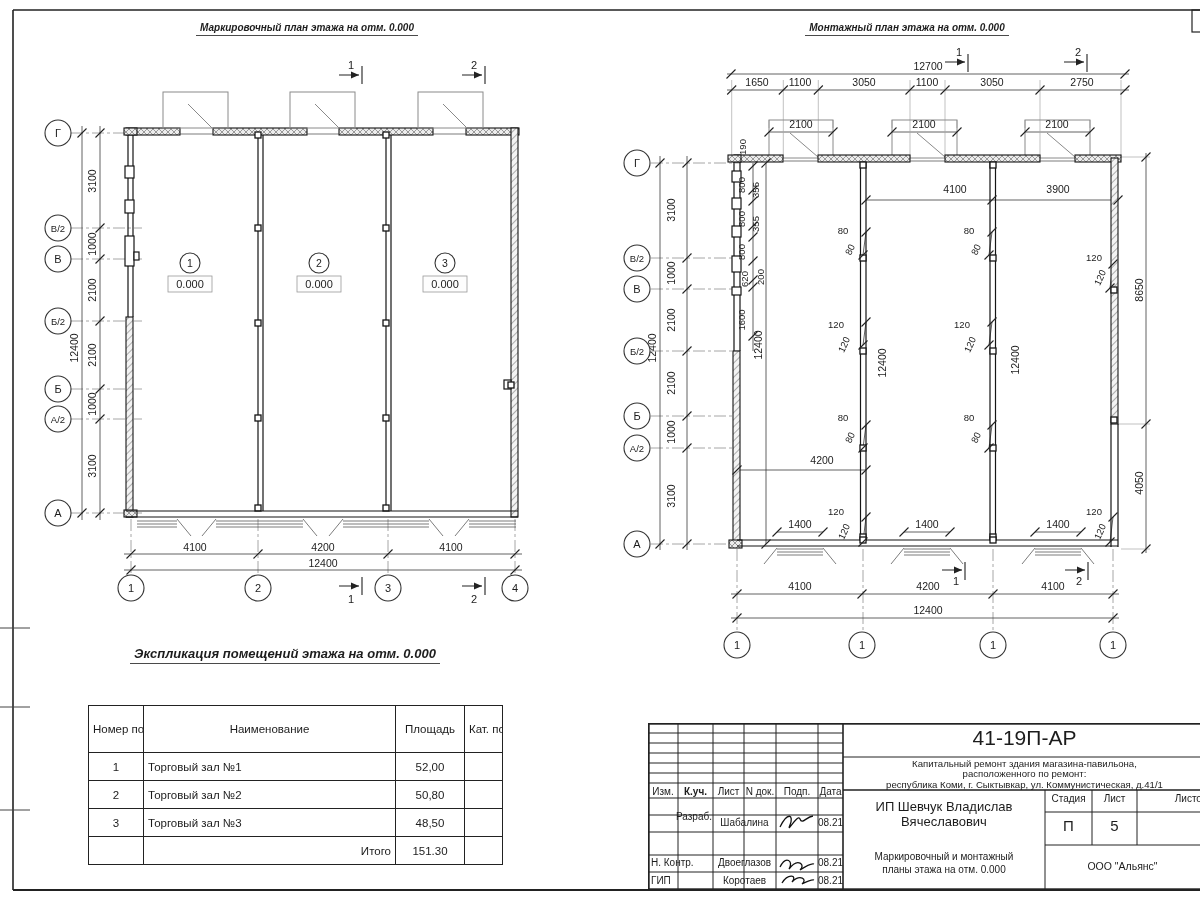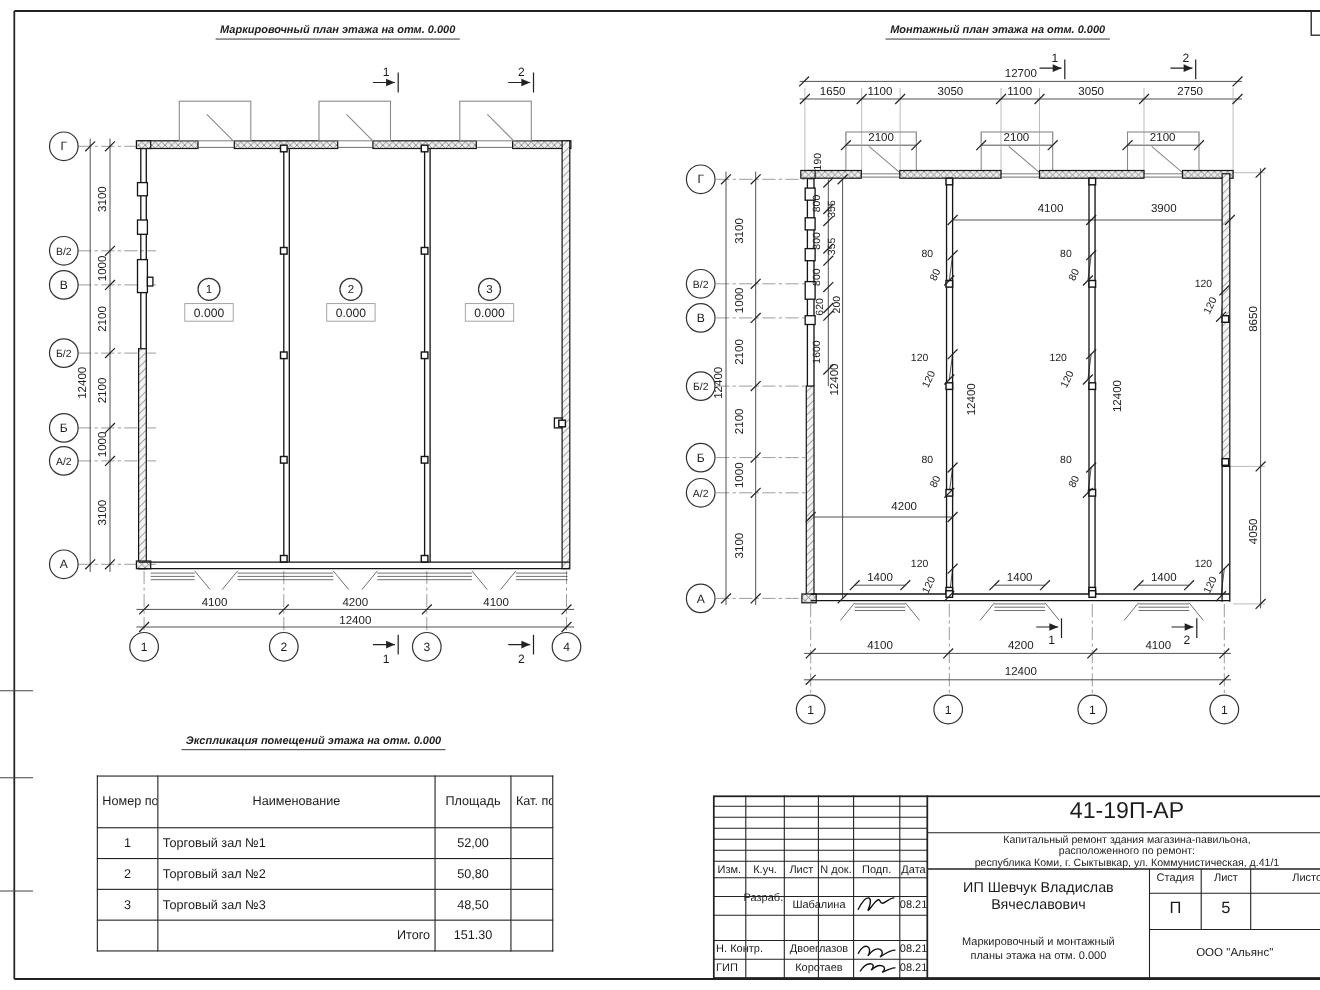--- a/index.html
+++ b/index.html
@@ -3,21 +3,21 @@
 <meta charset="utf-8">
 <style>
   html,body{margin:0;padding:0;background:#fff;}
   .sheet{position:relative;width:1200px;height:900px;background:#fff;overflow:hidden;
          font-family:"Liberation Sans",sans-serif;color:#1c1c1c;}
   .plan-title{position:absolute;text-align:center;font-style:italic;font-weight:700;
               font-size:10px;color:#1d1d1d;}
   .plan-title span{border-bottom:1.6px solid #4a4a4a;padding:0 4px 2px 4px;}
   #title-left{left:100px;top:22px;width:414px;}
   #title-right{left:700px;top:22px;width:414px;}
-  #table-title{left:88px;top:646px;width:394px;font-size:10px;margin-top:22px;}
+  #table-title{left:88px;top:646px;width:394px;font-size:13px;}
   svg text{font-family:"Liberation Sans",sans-serif;fill:#1c1c1c;}
   
   .sched{position:absolute;left:88px;top:705px;}
   .sched table{border-collapse:collapse;table-layout:fixed;width:398px;}
   .sched td,.sched th{border:1.5px solid #222;font-weight:400;font-size:11.5px;
         padding:0 4px;overflow:hidden;white-space:nowrap;}
   .sched thead th{height:46px;text-align:center;}
   .sched tbody td{height:27px;}
   .c-num{width:46px;text-align:center;}
   .c-name{width:243px;text-align:left;}
@@ -471,21 +471,21 @@
       <path d="M195,0V167" stroke="#222" stroke-width="1.6"></path>
 
       <g stroke="#111" stroke-width="1.3" fill="none">
         <path d="M132,104 C140,88 146,92 142,102 C138,112 150,90 152,96 C154,102 158,94 165,93"></path>
         <path d="M132,144 C138,132 146,138 141,146 C150,134 158,142 152,147 C158,143 164,140 166,141"></path>
         <path d="M134,160 C140,150 150,152 144,159 C152,151 160,156 154,161 C160,158 164,156 166,157"></path>
       </g>
     </svg>
     
     <span class="abs ctr" style="left:0;top:63px;width:30px;">Изм.</span>
-    <span class="abs ctr" style="left:30px;top:63px;width:35px;">К.уч.</span>
+    <span class="abs ctr" style="left:30px;top:63px;width:35px;font-weight:bold;">К.уч.</span>
     <span class="abs ctr" style="left:65px;top:63px;width:31px;">Лист</span>
     <span class="abs ctr" style="left:96px;top:63px;width:32px;">N док.</span>
     <span class="abs ctr" style="left:128px;top:63px;width:42px;">Подп.</span>
     <span class="abs ctr" style="left:170px;top:63px;width:25px;">Дата</span>
     <span class="abs" style="left:3px;top:88px;padding-left:25px;">Разраб.</span>
     <span class="abs ctr" style="left:65px;top:94px;width:63px;">Шабалина</span>
     <span class="abs ctr" style="left:169px;top:94px;width:27px;">08.21</span>
     <span class="abs" style="left:3px;top:134px;">Н. Контр.</span>
     <span class="abs ctr" style="left:65px;top:134px;width:63px;">Двоеглазов</span>
     <span class="abs ctr" style="left:169px;top:134px;width:27px;">08.21</span>

